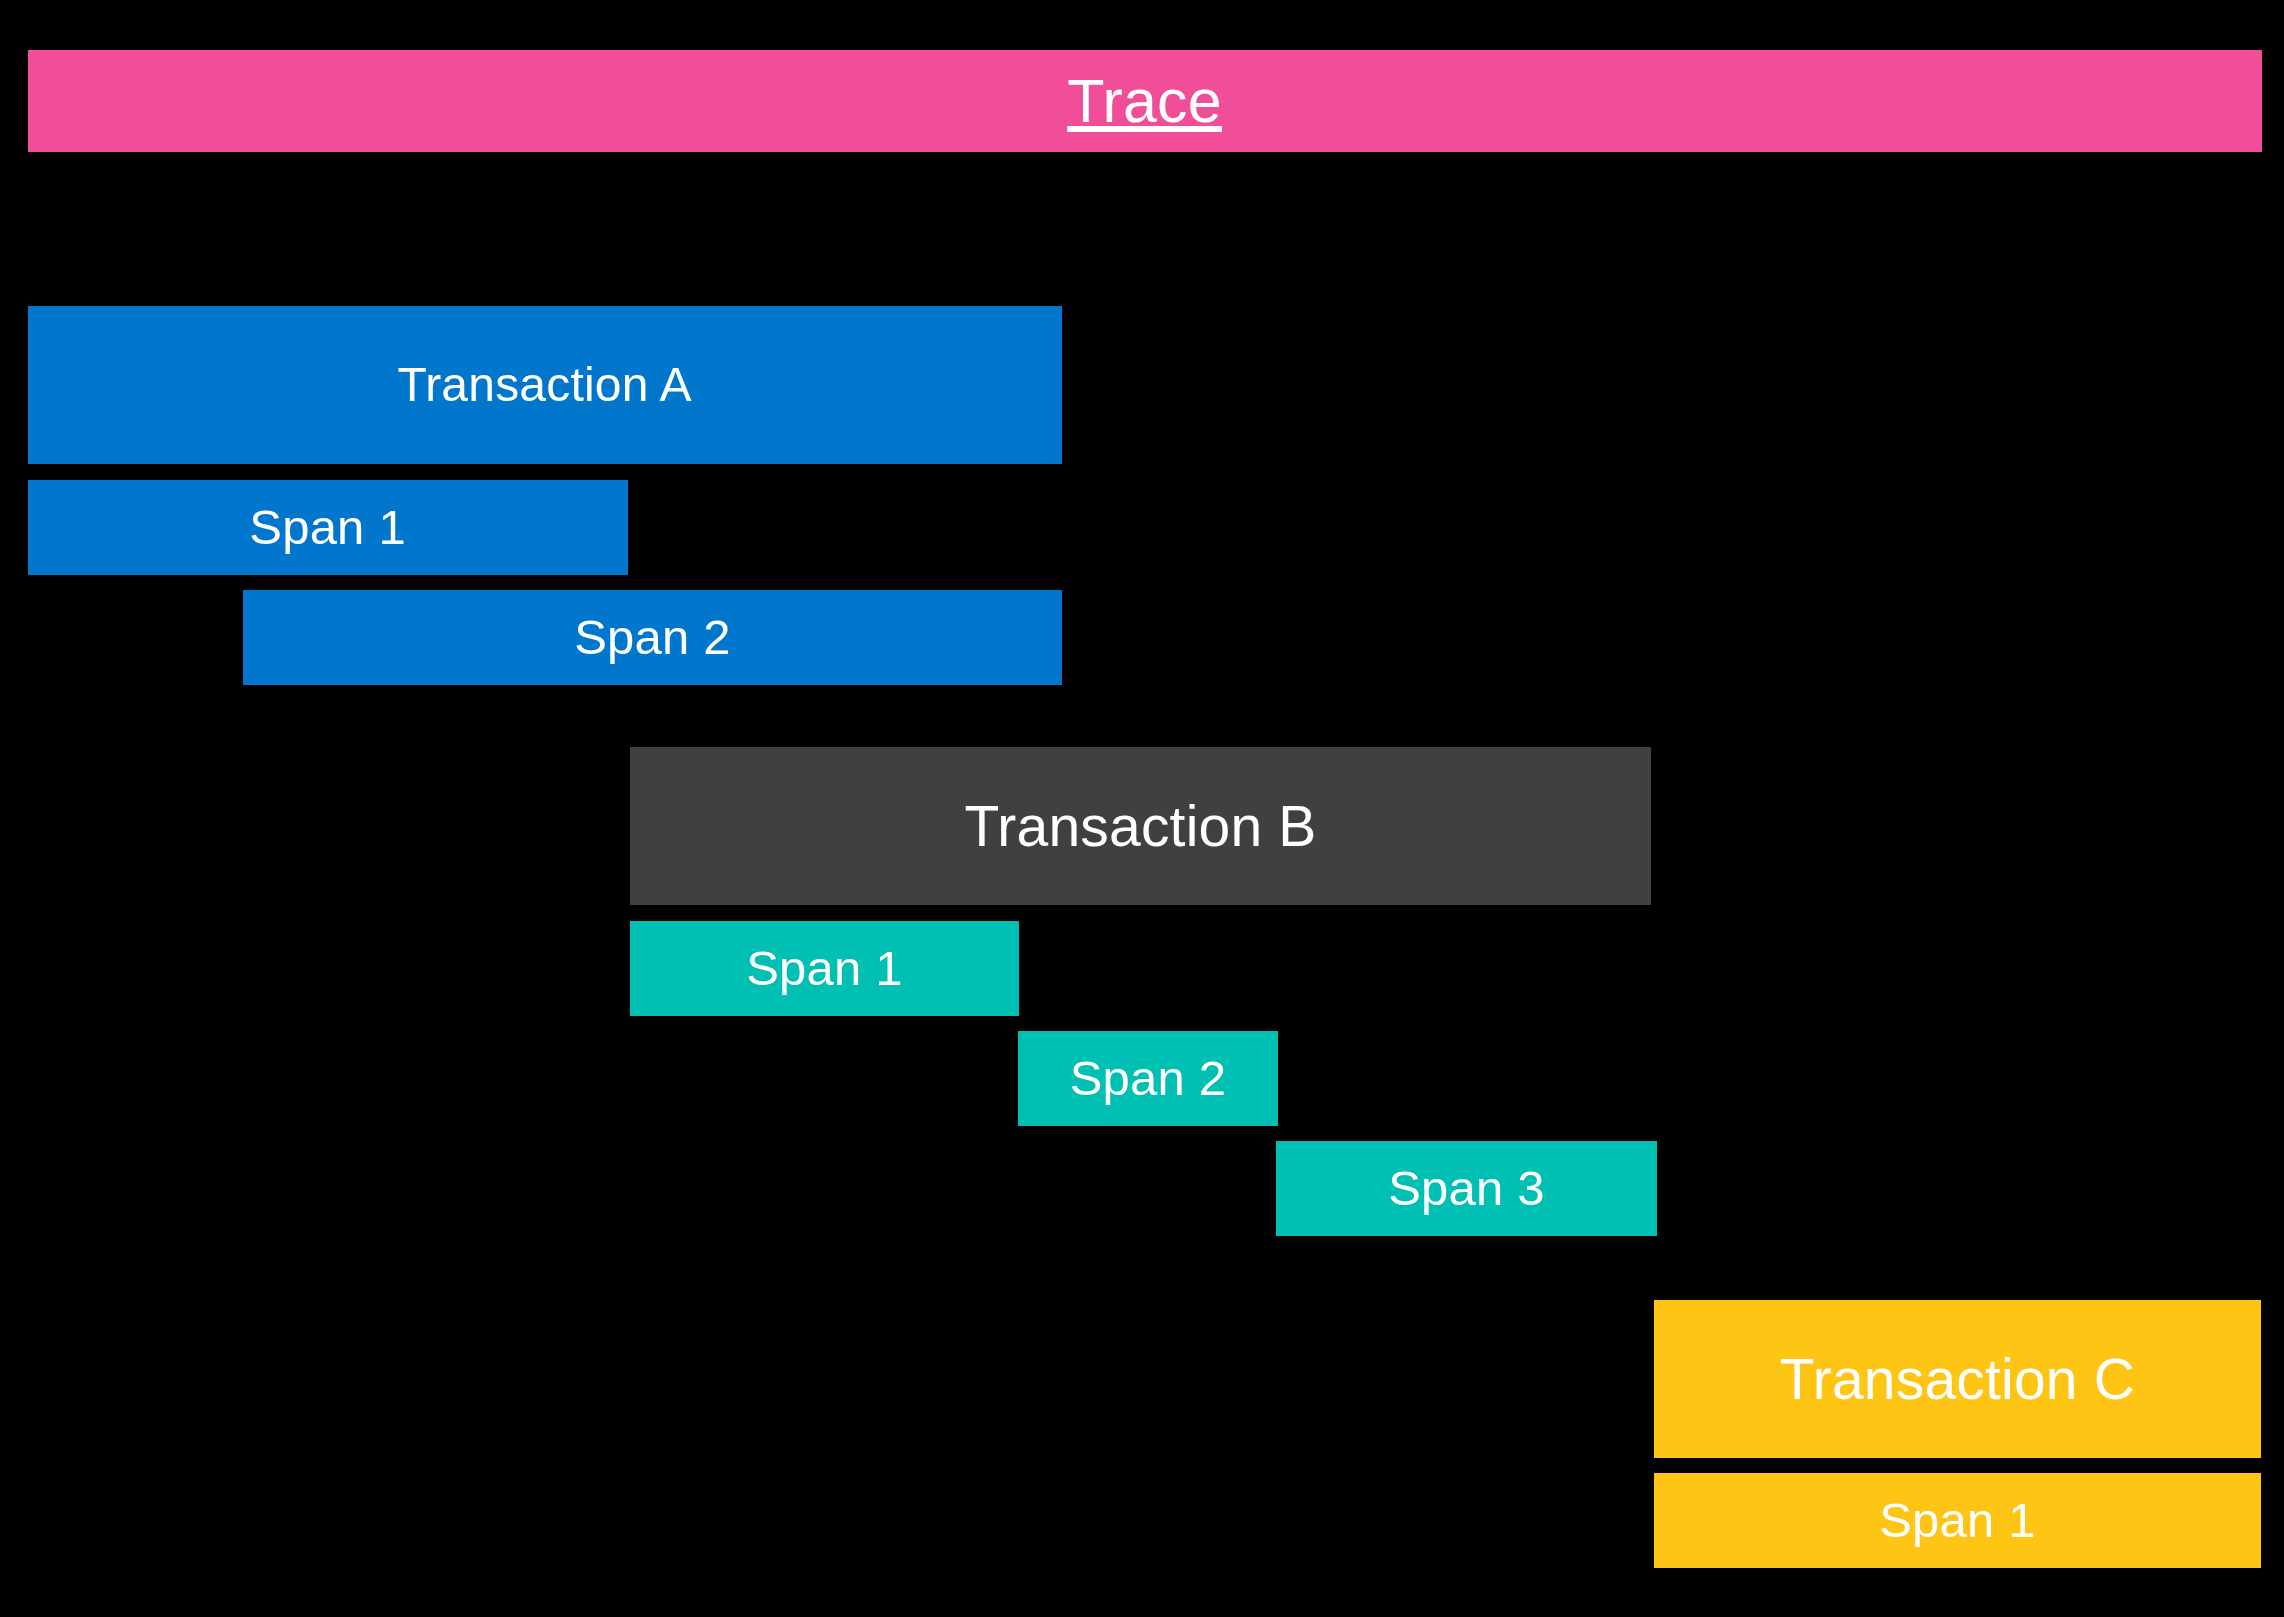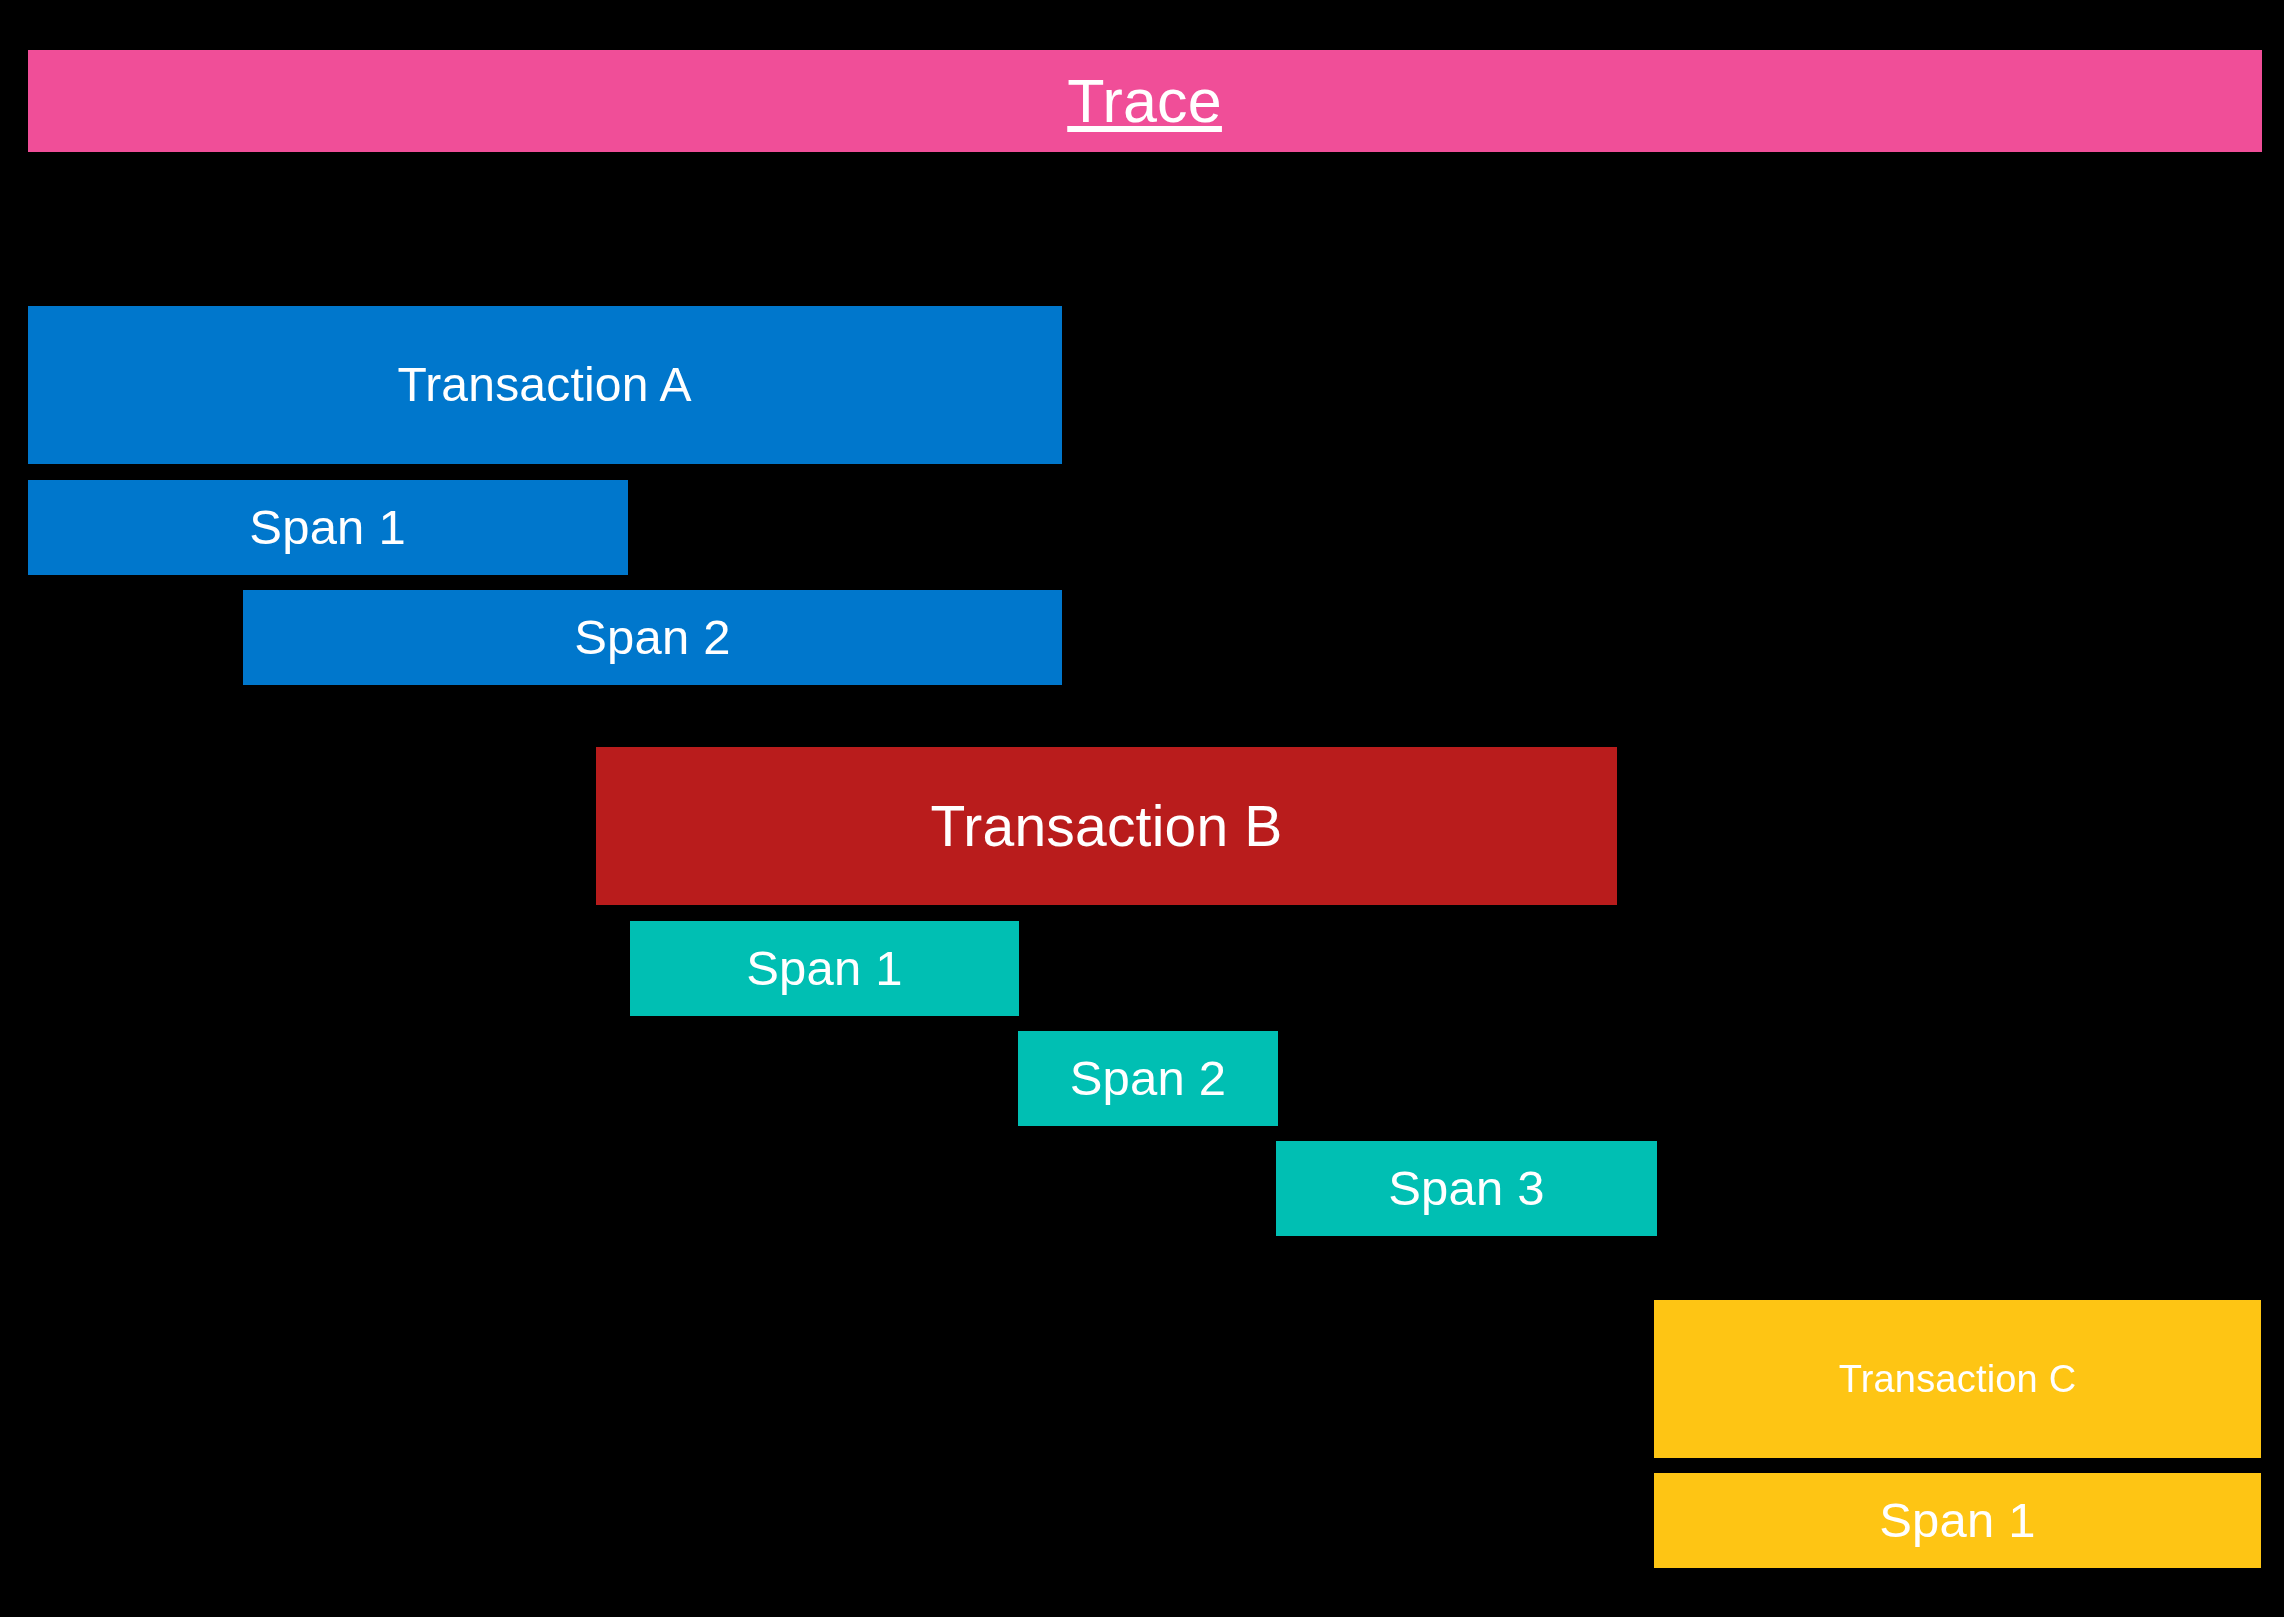--- a/index.html
+++ b/index.html
@@ -43,32 +43,32 @@
     </div>
     <div class="bar" style="left: 27.6px; top: 306px; width: 1034px; height: 158px; background: rgb(0, 119, 204);">
       <span class="bar-label" style="font-size: 48px; color: rgb(255, 255, 255);">Transaction A</span>
     </div>
     <div class="bar" style="left: 27.6px; top: 480px; width: 600px; height: 95px; background: rgb(0, 119, 204);">
       <span class="bar-label" style="font-size: 49px; color: rgb(255, 255, 255);">Span 1</span>
     </div>
     <div class="bar" style="left: 243px; top: 590px; width: 819px; height: 95px; background: rgb(0, 119, 204);">
       <span class="bar-label" style="font-size: 49px; color: rgb(255, 255, 255);">Span 2</span>
     </div>
-    <div class="bar" style="left: 596px; top: 747px; width: 1021px; height: 158px; background: #b91c1c;">
+    <div class="bar" style="left: 630px; top: 747px; width: 1021px; height: 158px; background: #404040;">
       <span class="bar-label" style="font-size: 57px; color: rgb(255, 255, 255);">Transaction B</span>
     </div>
     <div class="bar" style="left: 630px; top: 921px; width: 389px; height: 95px; background: rgb(0, 191, 179);">
       <span class="bar-label" style="font-size: 49px; color: rgb(255, 255, 255);">Span 1</span>
     </div>
     <div class="bar" style="left: 1018px; top: 1031px; width: 260px; height: 95px; background: rgb(0, 191, 179);">
       <span class="bar-label" style="font-size: 49px; color: rgb(255, 255, 255);">Span 2</span>
     </div>
     <div class="bar" style="left: 1276px; top: 1141px; width: 381px; height: 95px; background: rgb(0, 191, 179);">
       <span class="bar-label" style="font-size: 49px; color: rgb(255, 255, 255);">Span 3</span>
     </div>
     <div class="bar" style="left: 1654px; top: 1300px; width: 607px; height: 158px; background: rgb(254, 197, 20);">
-      <span class="bar-label" style="font-size: 38px; color: rgb(255, 255, 255);">Transaction C</span>
+      <span class="bar-label" style="font-size: 57px; color: rgb(255, 255, 255);">Transaction C</span>
     </div>
     <div class="bar" style="left: 1654px; top: 1473px; width: 607px; height: 95px; background: rgb(254, 197, 20);">
       <span class="bar-label" style="font-size: 49px; color: rgb(255, 255, 255);">Span 1</span>
     </div>
   </div>
 
 
 </body></html>

